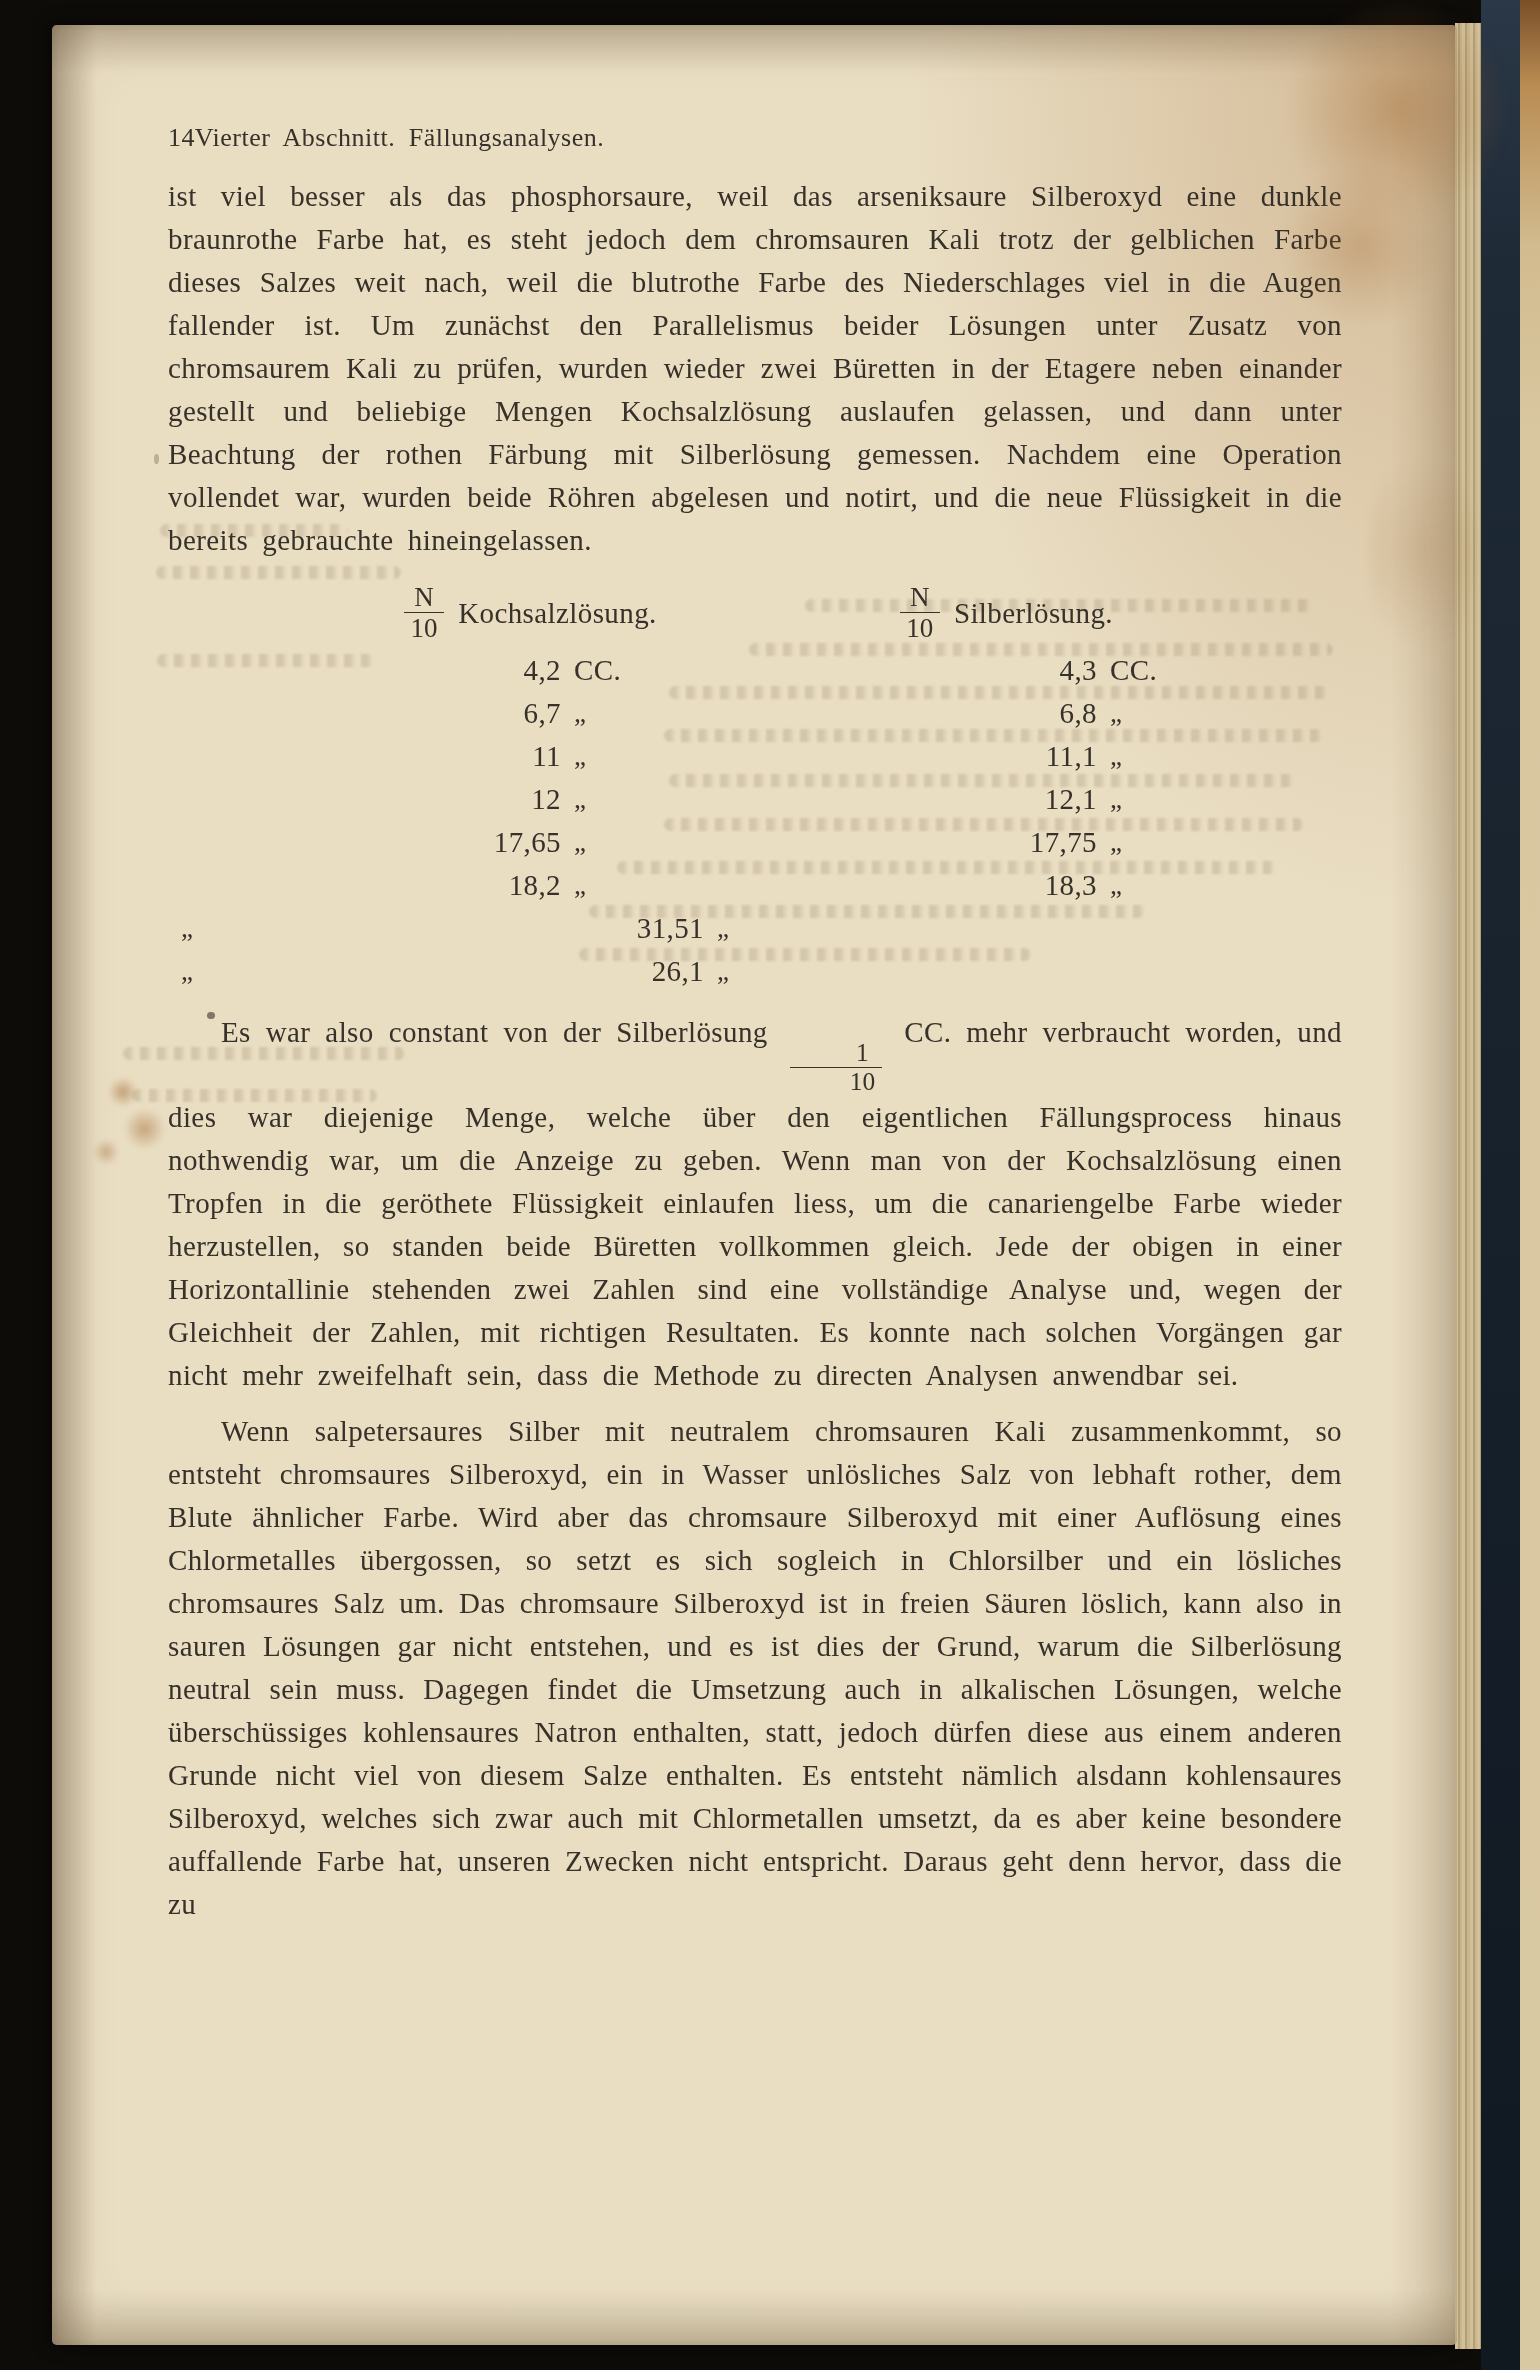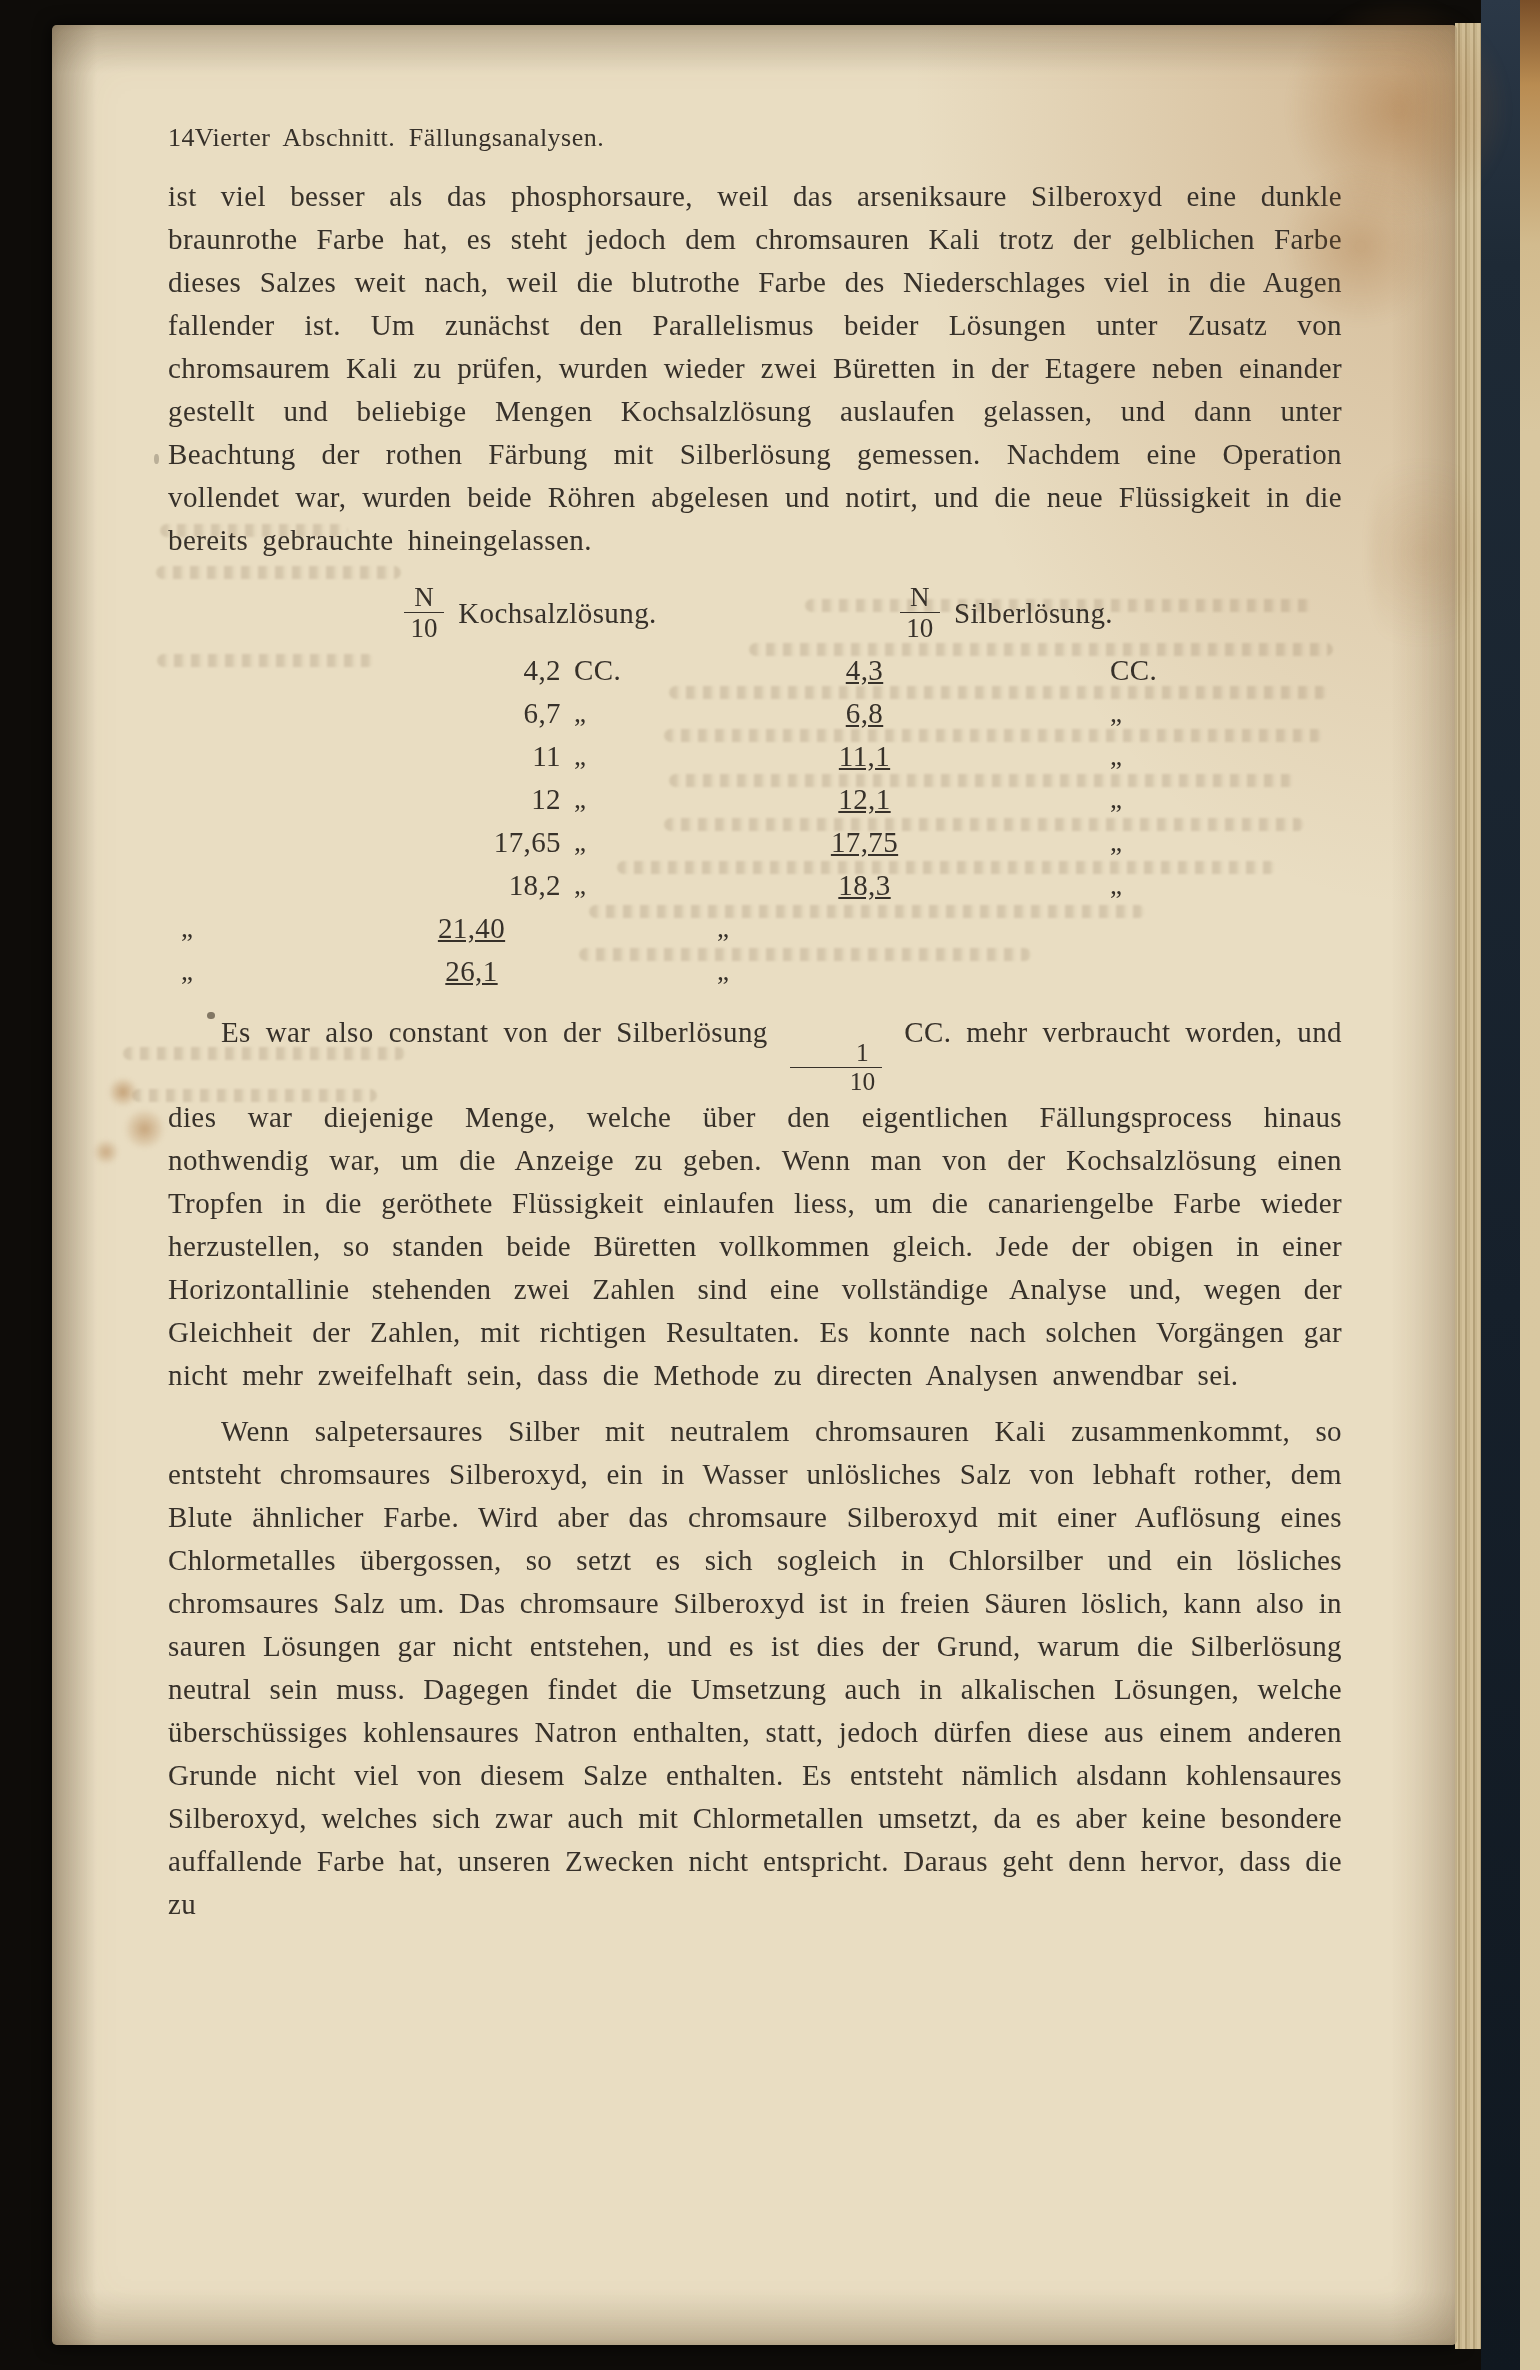--- a/index.html
+++ b/index.html
@@ -113,21 +113,21 @@
 
   
   .dtable { margin-top: 15px; font-size: 29px; letter-spacing: 0.4px; }
   .theader { display: flex; align-items: center; height: 72px; }
   .hgroup { display: flex; align-items: center; gap: 14px; }
   .hgroup.left  { margin-left: 236px; }
   .hgroup.right { margin-left: 243px; }
   .trow { display: flex; line-height: 43px; }
   .c-lval { width: 393px; text-align: right; }
   .c-lunit { width: 58px; margin-left: 13px; text-align: left; }
-  .c-rval { width: 465px; text-align: center; text-decoration: underline; }
+  .c-rval { width: 465px; text-align: right; }
   .c-runit { margin-left: 13px; }
   .unit-q { font-size: 27px; }
 
   
   .vignette {
     position: absolute; inset: 0; z-index: 4; pointer-events: none; border-radius: 4.7px;
     box-shadow: inset 0 0 43px rgba(90,70,45,0.18), inset 0 0 7.5px rgba(60,45,25,0.12);
   }
 </style>
 </head>
@@ -214,21 +214,21 @@
             <span class="c-runit unit-q">„</span>
           </div>
           <div class="trow">
             <span class="c-lval">18,2</span>
             <span class="c-lunit unit-q">„</span>
             <span class="c-rval">18,3</span>
             <span class="c-runit unit-q">„</span>
           </div>
           <div class="trow">
             <span class="c-lunit unit-q">„</span>
-            <span class="c-rval">21,40</span>
+            <span class="c-rval">31,51</span>
             <span class="c-runit unit-q">„</span>
           </div>
           <div class="trow">
             <span class="c-lunit unit-q">„</span>
             <span class="c-rval">26,1</span>
             <span class="c-runit unit-q">„</span>
           </div>
         </div>
 
         <p class="indented after-table"><span>Es war also constant von der Silberlösung</span> <span class="frac ifrac">

